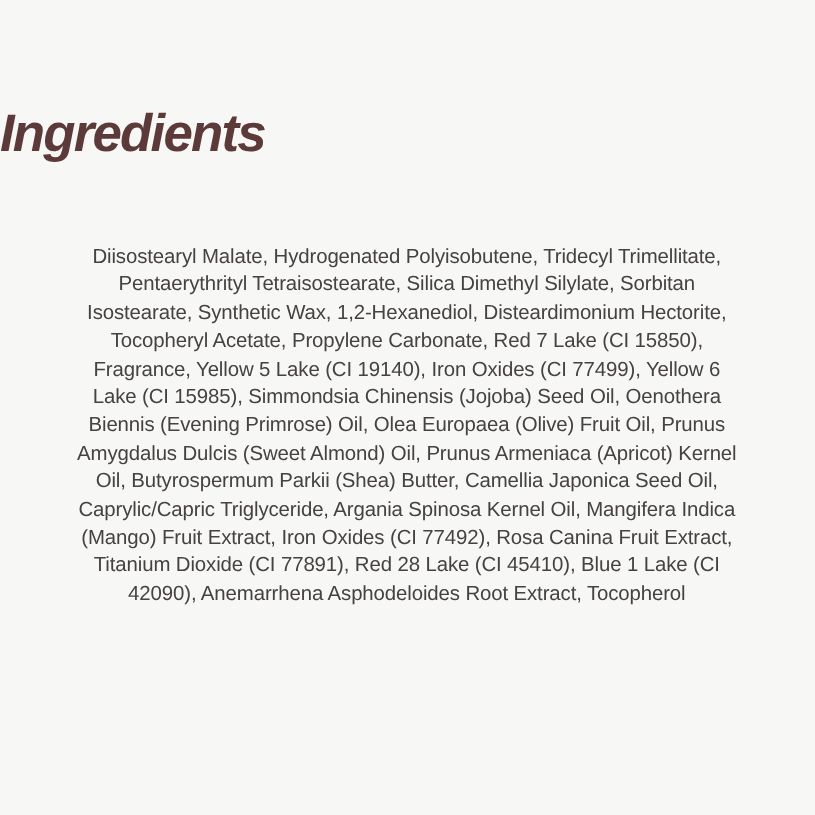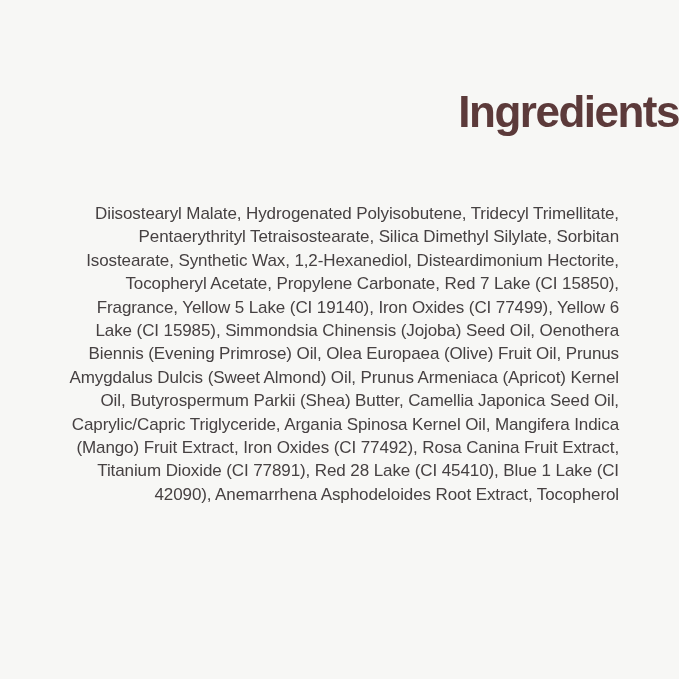--- a/index.html
+++ b/index.html
@@ -15,35 +15,36 @@
     font-family:"Liberation Sans","DejaVu Sans",sans-serif;
     overflow:hidden;
   }
   .panel{
     width:679px;
     height:679px;
     position:relative;
   }
   .title{
     margin:90px 0 0 0;
-    text-align:right;
+    text-align:left;
     font-size:44px;
     line-height:44px;
     font-weight:700;
     letter-spacing:-1.5px;
     color:var(--title);
+    font-style:italic;
   }
   .ingredients{
     margin:68px 60px 0 59px;
     width:560px;
     font-size:17px;
     line-height:23.4px;
     letter-spacing:-0.1px;
     color:var(--body);
-    text-align:right;
+    text-align:center;
   }
 </style>
 </head>
 <body>
 
 <main class="panel">
   <h1 class="title">Ingredients</h1>
   <p class="ingredients">Diisostearyl Malate, Hydrogenated Polyisobutene, Tridecyl Trimellitate, Pentaerythrityl Tetraisostearate, Silica Dimethyl Silylate, Sorbitan Isostearate, Synthetic Wax, 1,2-Hexanediol, Disteardimonium Hectorite, Tocopheryl Acetate, Propylene Carbonate, Red 7 Lake (CI 15850), Fragrance, Yellow 5 Lake (CI 19140), Iron Oxides (CI 77499), Yellow 6 Lake (CI 15985), Simmondsia Chinensis (Jojoba) Seed Oil, Oenothera Biennis (Evening Primrose) Oil, Olea Europaea (Olive) Fruit Oil, Prunus Amygdalus Dulcis (Sweet Almond) Oil, Prunus Armeniaca (Apricot) Kernel Oil, Butyrospermum Parkii (Shea) Butter, Camellia Japonica Seed Oil, Caprylic/Capric Triglyceride, Argania Spinosa Kernel Oil, Mangifera Indica (Mango) Fruit Extract, Iron Oxides (CI 77492), Rosa Canina Fruit Extract, Titanium Dioxide (CI 77891), Red 28 Lake (CI 45410), Blue 1 Lake (CI 42090), Anemarrhena Asphodeloides Root Extract, Tocopherol</p>
 </main>
 

